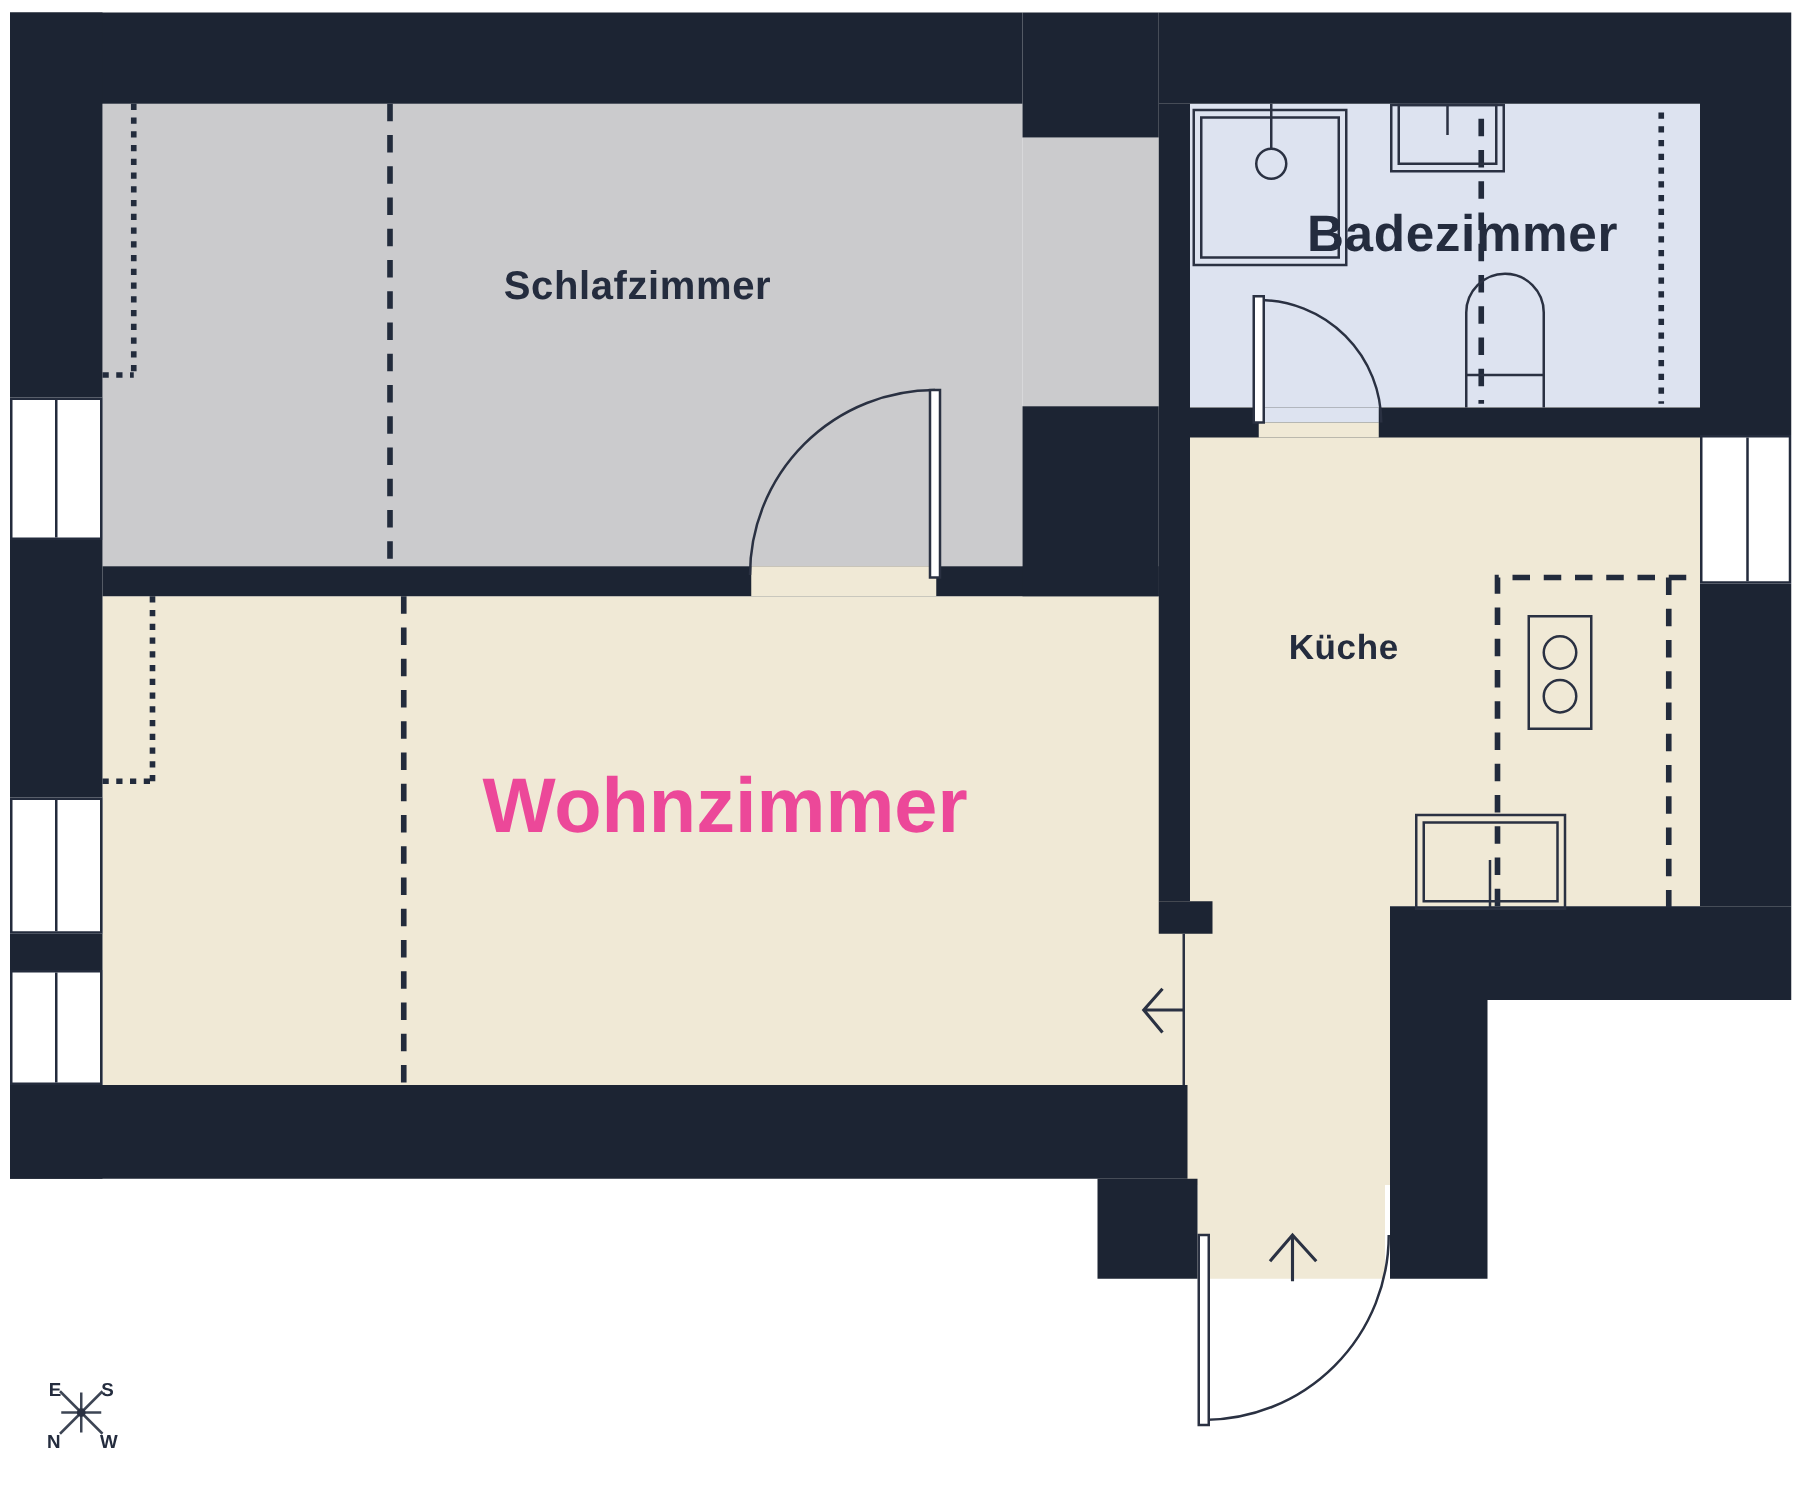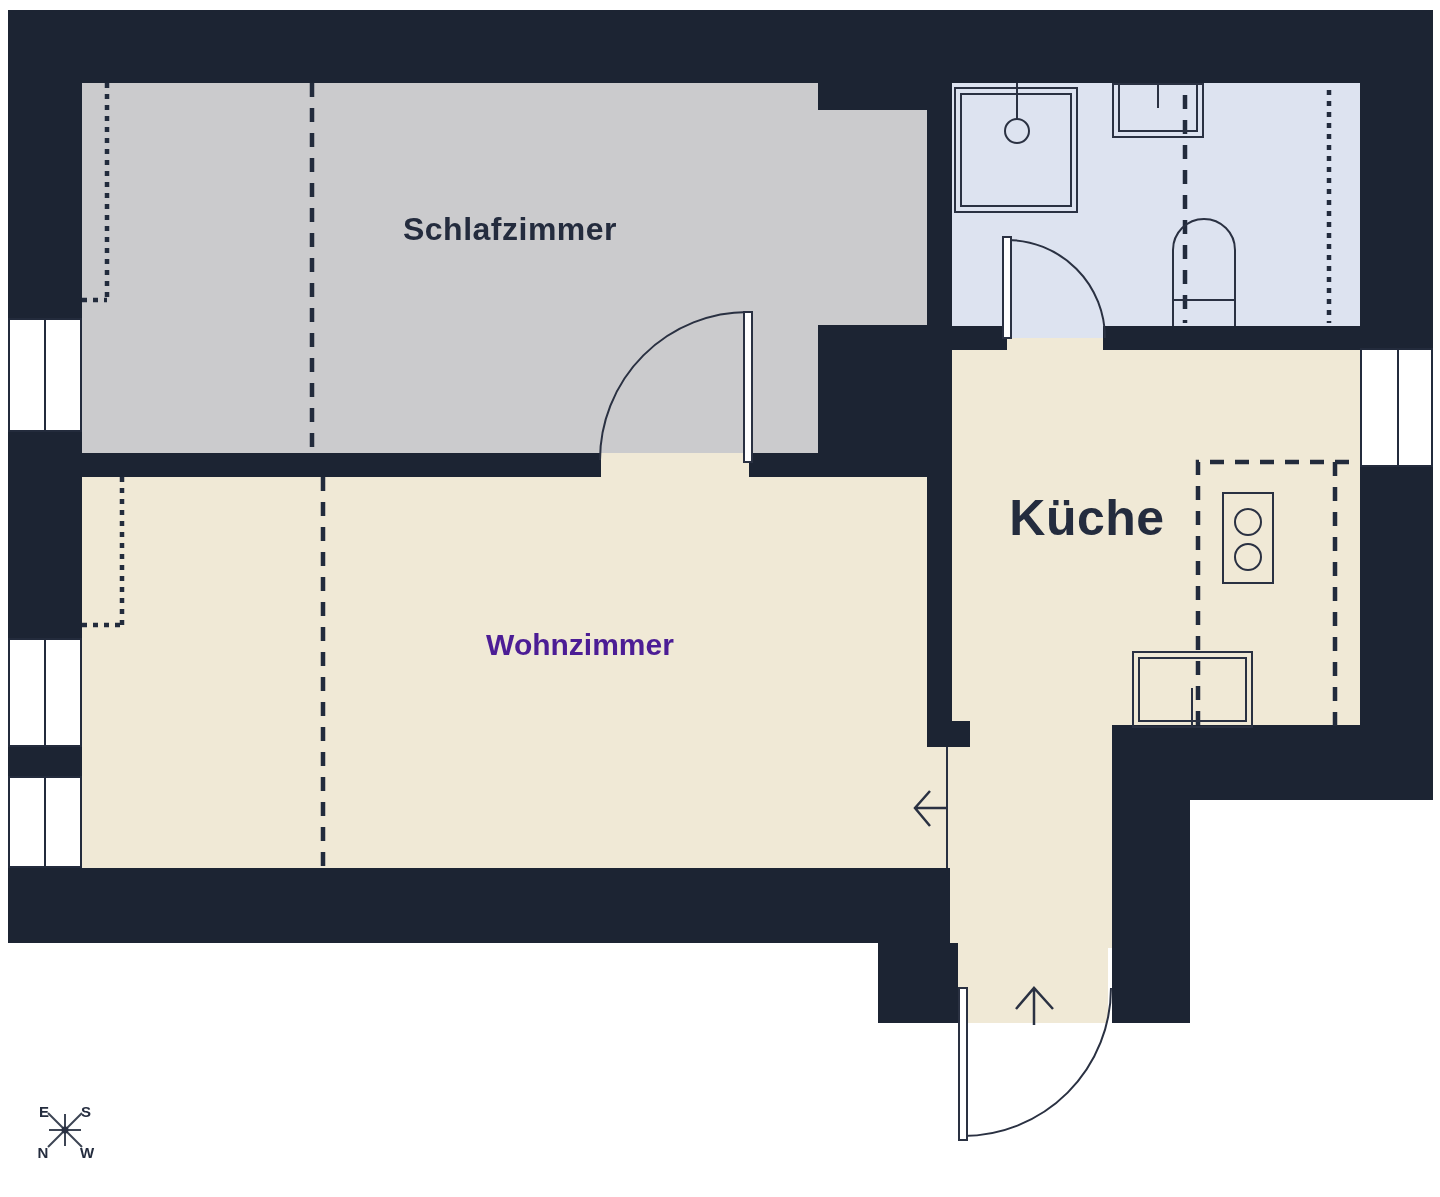--- a/index.html
+++ b/index.html
@@ -9,22 +9,22 @@
   .wall{background:#1c2433;}
   .floor-bed{background:#cbcbcd;}
   .floor-cream{background:#f0e9d6;}
   .floor-bath{background:#dde3f0;}
   .window{position:absolute;background:#ffffff;border:2px solid #232b3c;box-sizing:border-box;}
   .window .pane-divider{position:absolute;top:0;bottom:0;width:2px;background:#232b3c;}
   .room-label{position:absolute;transform:translate(-50%,-50%);font-weight:bold;
               color:#242c3e;letter-spacing:.5px;white-space:nowrap;}
   #lbl-schlafzimmer{left:510px;top:229px;font-size:32px;}
   #lbl-badezimmer{left:1170px;top:187px;font-size:41px;}
-  #lbl-kueche{left:1075px;top:518px;font-size:50px;margin-left:12px;}
-  #lbl-wohnzimmer{left:580px;top:645px;font-size:30px;color:#4c1d95;letter-spacing:0;}
+  #lbl-kueche{left:1075px;top:518px;font-size:28px;}
+  #lbl-wohnzimmer{left:580px;top:645px;font-size:62px;color:#ec4899;letter-spacing:0;}
   svg.overlay{position:absolute;left:0;top:0;pointer-events:none;}
   .compass-letter{font-family:"Liberation Sans",sans-serif;font-size:15px;font-weight:bold;fill:#242c3e;}
 </style>
 </head>
 <body>
 
 <div class="stage">
 
   <div class="abs floor-bed" style="left:82px;top:83px;width:736px;height:370px;"></div>
   <div class="abs floor-bed" style="left:818px;top:110px;width:109px;height:215px;"></div>
@@ -137,16 +137,17 @@
       <path d="M48,1113 L82,1147 M82,1113 L48,1147 M65,1114 L65,1146 M49,1130 L81,1130" stroke="#3d4554" stroke-width="2" fill="none"></path>
       <circle cx="65" cy="1130" r="3.5" fill="#2a3142"></circle>
       <text x="44" y="1117" text-anchor="middle" class="compass-letter">E</text>
       <text x="86" y="1117" text-anchor="middle" class="compass-letter">S</text>
       <text x="43" y="1158" text-anchor="middle" class="compass-letter">N</text>
       <text x="87" y="1158" text-anchor="middle" class="compass-letter">W</text>
     </g>
   </svg>
 
   <div class="room-label" id="lbl-schlafzimmer">Schlafzimmer</div>
+  <div class="room-label" id="lbl-badezimmer">Badezimmer</div>
   <div class="room-label" id="lbl-kueche">Küche</div>
   <div class="room-label" id="lbl-wohnzimmer">Wohnzimmer</div>
 
 </div>
 
 </body></html>

